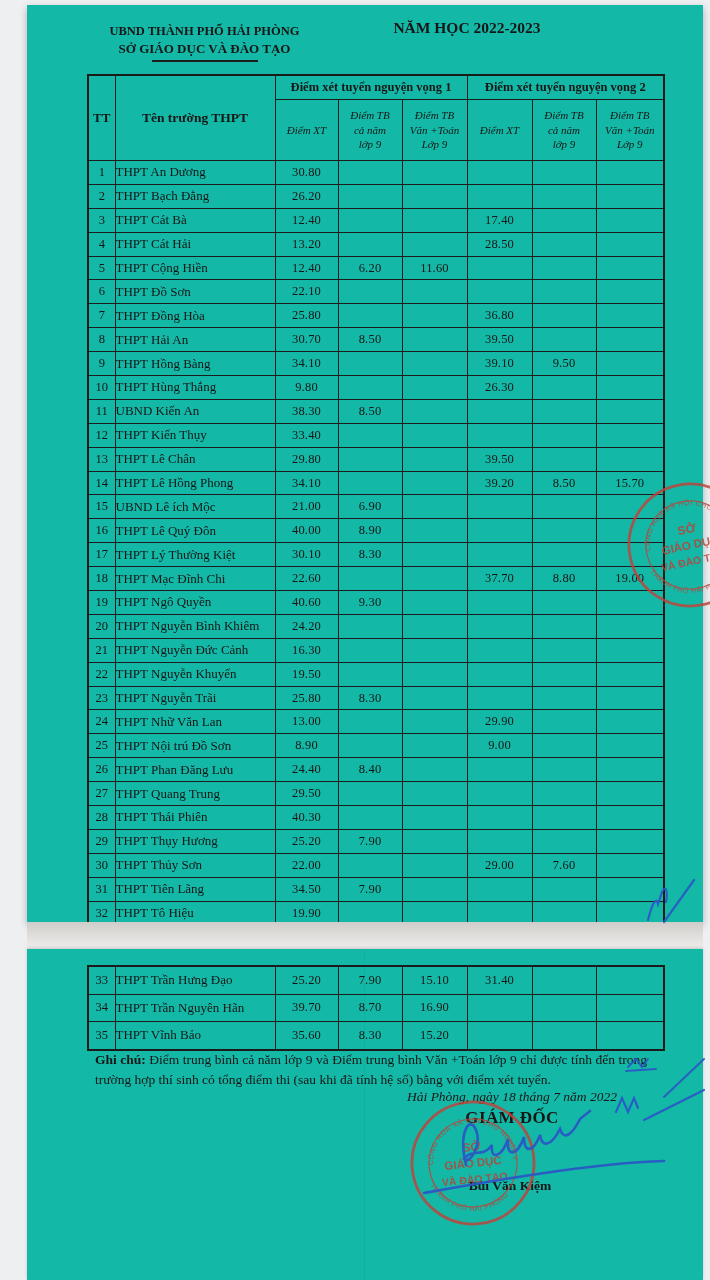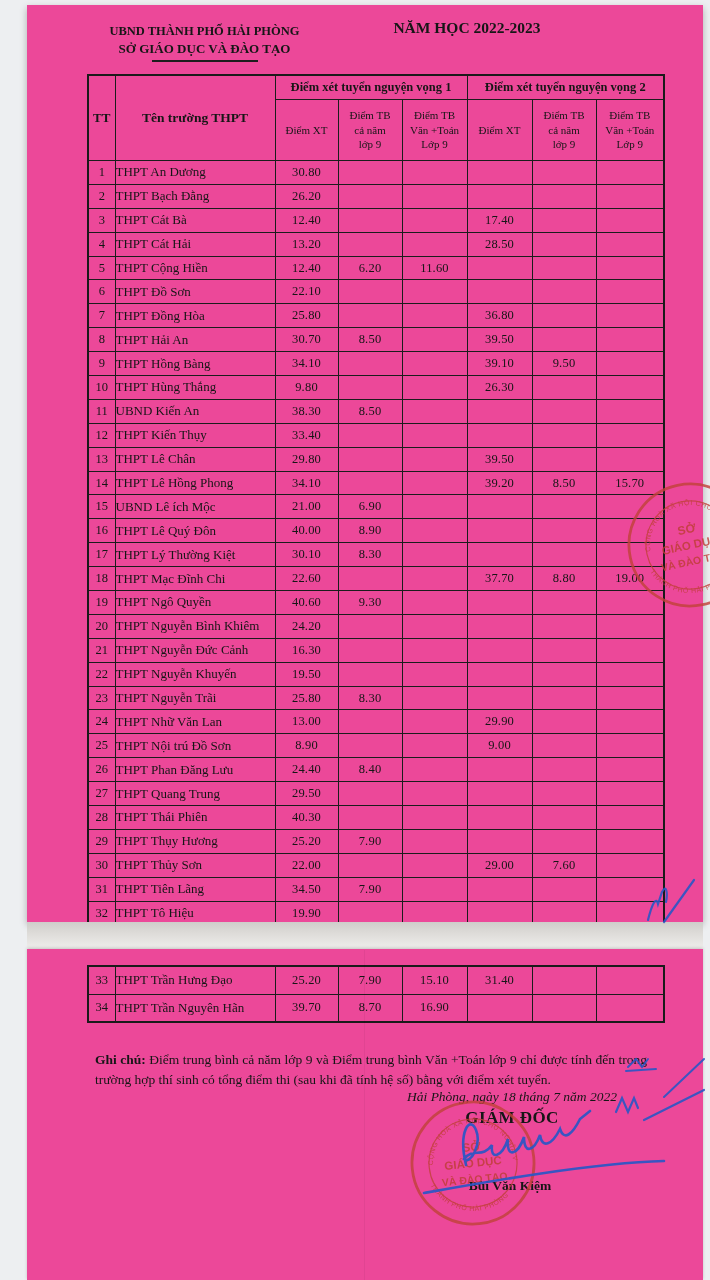--- a/index.html
+++ b/index.html
@@ -2,21 +2,21 @@
 <html><head>
 <meta charset="utf-8">
 <style>
   html,body{margin:0;padding:0;}
   body{
     width:710px;height:1280px;position:relative;overflow:hidden;
     background:#edeff1;
     font-family:"Liberation Serif", serif;
     color:#161616;
   }
-  .paper{position:absolute;background:#ec4899;}
+  .paper{position:absolute;background:#14b8a6;}
   #paper1{left:27px;top:5px;width:676px;height:917px;box-shadow:0 3px 7px rgba(0,0,0,.28);}
   #page-gap{position:absolute;left:27px;top:922px;width:676px;height:27px;
     background:linear-gradient(to bottom,#cfcdca 0%,#dddbd8 40%,#efeeec 100%);}
   #paper2{left:27px;top:949px;width:676px;height:331px;box-shadow:0 -1px 3px rgba(0,0,0,.18);}
   .crease{position:absolute;width:1px;background:rgba(0,0,0,.045);}
 
   
   #org{position:absolute;left:60px;top:18px;width:235px;text-align:center;
     font-weight:bold;font-size:12.5px;line-height:1.32;}
   #org .l2{font-size:13px;}
@@ -27,21 +27,21 @@
   
   table.score{border-collapse:collapse;position:absolute;table-layout:fixed;}
   #table1{left:60px;top:69px;}
   #table2{left:60px;top:16px;}
   table.score th, table.score td{border:1px solid #1c1c1c;padding:0;overflow:hidden;}
   table.score{border:2px solid #1a1a1a;}
   th.group{height:23px;font-size:12.5px;font-weight:bold;}
   th.corner{font-weight:bold;vertical-align:middle;}
   th.tt-h{font-size:13px;}
   th.school-h{font-size:13.5px;}
-  th.sub{height:60px;font-size:11px;font-weight:normal;
+  th.sub{height:60px;font-size:11px;font-style:italic;font-weight:normal;
     vertical-align:middle;white-space:pre-line;line-height:1.35;}
   #table1 td{height:22.9px;}
   #table2 td{height:26.5px;}
   td.c-tt{text-align:center;font-size:12.5px;}
   td.c-name{text-align:left;font-size:13px;padding-left:6px;white-space:nowrap;}
   td.c-num{text-align:center;font-size:12.5px;letter-spacing:.2px;}
 
   
   #note{position:absolute;left:68px;top:101px;width:552px;font-size:13.5px;line-height:1.5;text-align:justify;}
   #note b{font-size:13.5px;}
@@ -459,20 +459,30 @@
         <tr>
           <td class="c-tt">34</td>
           <td class="c-name">THPT Trần Nguyên Hãn</td>
           <td class="c-num">39.70</td>
           <td class="c-num">8.70</td>
           <td class="c-num">16.90</td>
           <td class="c-num"></td>
           <td class="c-num"></td>
           <td class="c-num"></td>
         </tr>
+        <tr>
+          <td class="c-tt">35</td>
+          <td class="c-name">THPT Vĩnh Bảo</td>
+          <td class="c-num">35.60</td>
+          <td class="c-num">8.30</td>
+          <td class="c-num">15.20</td>
+          <td class="c-num"></td>
+          <td class="c-num"></td>
+          <td class="c-num"></td>
+        </tr>
       </tbody>
   </table>
 
   <div id="note">
     <b>Ghi chú:</b><span> Điểm trung bình cả năm lớp 9 và Điểm trung bình Văn +Toán lớp 9 chỉ được tính đến trong trường hợp thí sinh có tổng điểm thi (sau khi đã tính hệ số) bằng với điểm xét tuyển.</span>
   </div>
 
   <div id="signblock">
     <div class="date">Hải Phòng, ngày 18 tháng 7 năm 2022</div>
     <div class="role">GIÁM ĐỐC</div>

